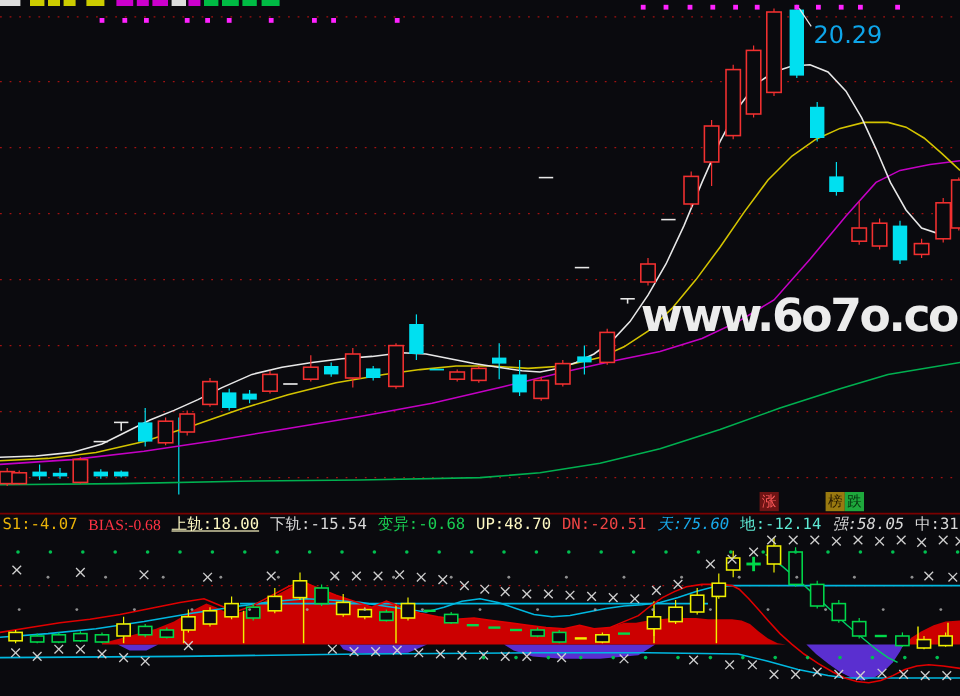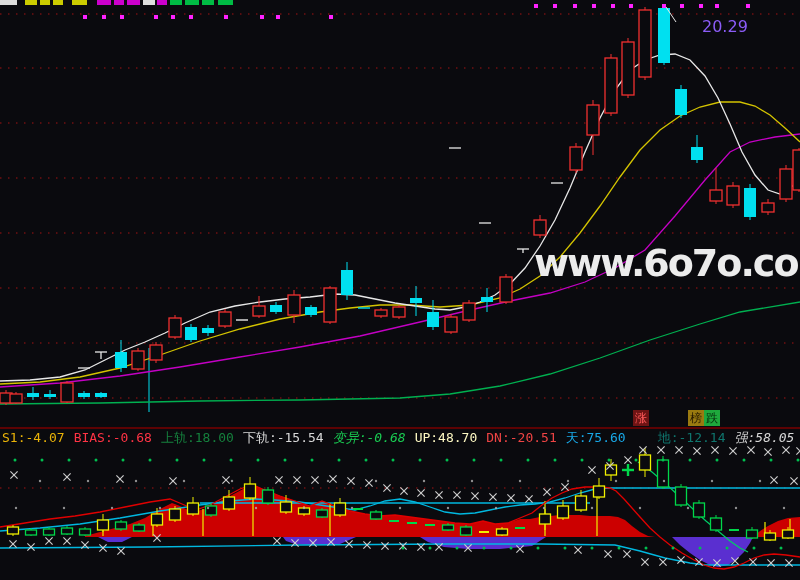--- a/index.html
+++ b/index.html
@@ -1,21 +1,21 @@
 <!DOCTYPE html>
 <html><head>
 <meta charset="utf-8">
 <style>
   html,body{margin:0;padding:0;background:#000;}
   .screen{position:relative;width:800px;height:580px;background:#0a0a0e;overflow:hidden;
           font-family:"DejaVu Sans",sans-serif;}
   #chart{position:absolute;left:0;top:0;}
   .watermark{position:absolute;left:534px;top:244px;font-size:38px;font-weight:bold;
              color:#ececec;letter-spacing:-2px;white-space:nowrap;line-height:1;}
-  .price-label{position:absolute;left:702px;top:19px;font-size:16px;color:#8b5cf6;line-height:1;}
+  .price-label{position:absolute;left:678px;top:19px;font-size:20px;color:#0ea5e9;line-height:1;}
   .indicator-row{position:absolute;left:2px;top:429px;display:flex;gap:9px;white-space:nowrap;
                  font-family:"DejaVu Sans Mono","DejaVu Sans",monospace;font-size:13px;line-height:17px;}
   .badge{position:absolute;top:410px;width:16px;height:16px;font-size:12px;line-height:16px;
          text-align:center;cursor:pointer;}
 </style>
 </head>
 <body>
 
 <div class="screen">
   <svg id="chart" width="800" height="580" viewBox="0 0 800 580">
@@ -485,24 +485,24 @@
       <rect x="715" y="4" width="4" height="4" fill="#ff22ff"></rect>
       <rect x="746" y="4" width="4" height="4" fill="#ff22ff"></rect>
     </svg>
   <div class="watermark">www.6o7o.com</div>
   <div class="price-label">20.29</div>
   <span class="badge" style="left: 633px; background: rgb(110, 20, 20); color: rgb(255, 90, 90);">涨</span>
   <span class="badge" style="left: 688px; background: rgb(154, 122, 16); color: rgb(42, 28, 0);">榜</span>
   <span class="badge" style="left: 704px; background: rgb(30, 168, 60); color: rgb(6, 50, 14);">跌</span>
   <div class="indicator-row" id="indicator-row">
       <span style="color: #eab308;">S1:-4.07</span>
-      <span style="color: rgb(255, 51, 68);">BIAS:-0.68</span>
-      <span style="color: #15803d;">上轨:18.00</span>
+      <span style="color: rgb(255, 51, 68); font-family: Liberation Serif, serif;">BIAS:-0.68</span>
+      <span style="color: #fef9c3; text-decoration: underline;">上轨:18.00</span>
       <span style="color: rgb(216, 216, 216);">下轨:-15.54</span>
-      <span style="color: rgb(25, 204, 82); font-style: italic;">变异:-0.68</span>
+      <span style="color: rgb(25, 204, 82);">变异:-0.68</span>
       <span style="color: #fef9c3;">UP:48.70</span>
       <span style="color: #ef4444;">DN:-20.51</span>
-      <span style="color: rgb(24, 168, 232);">天:75.60</span>
-      <span style="color: #0f766e; margin-left: 23px;">地:-12.14</span>
+      <span style="color: rgb(24, 168, 232); font-style: italic;">天:75.60</span>
+      <span style="color: #5eead4;">地:-12.14</span>
       <span style="color: rgb(216, 216, 216); font-style: italic;">强:58.05</span>
       <span style="color: rgb(216, 216, 216);">中:31.73</span>
     </div>
 </div>
 
 </body></html>

